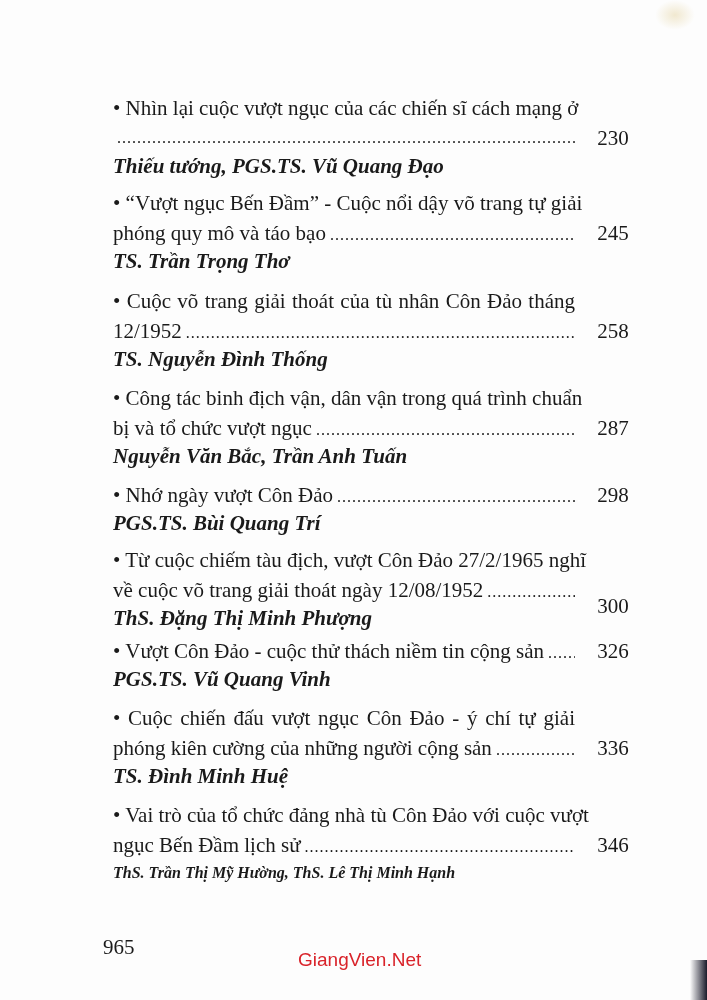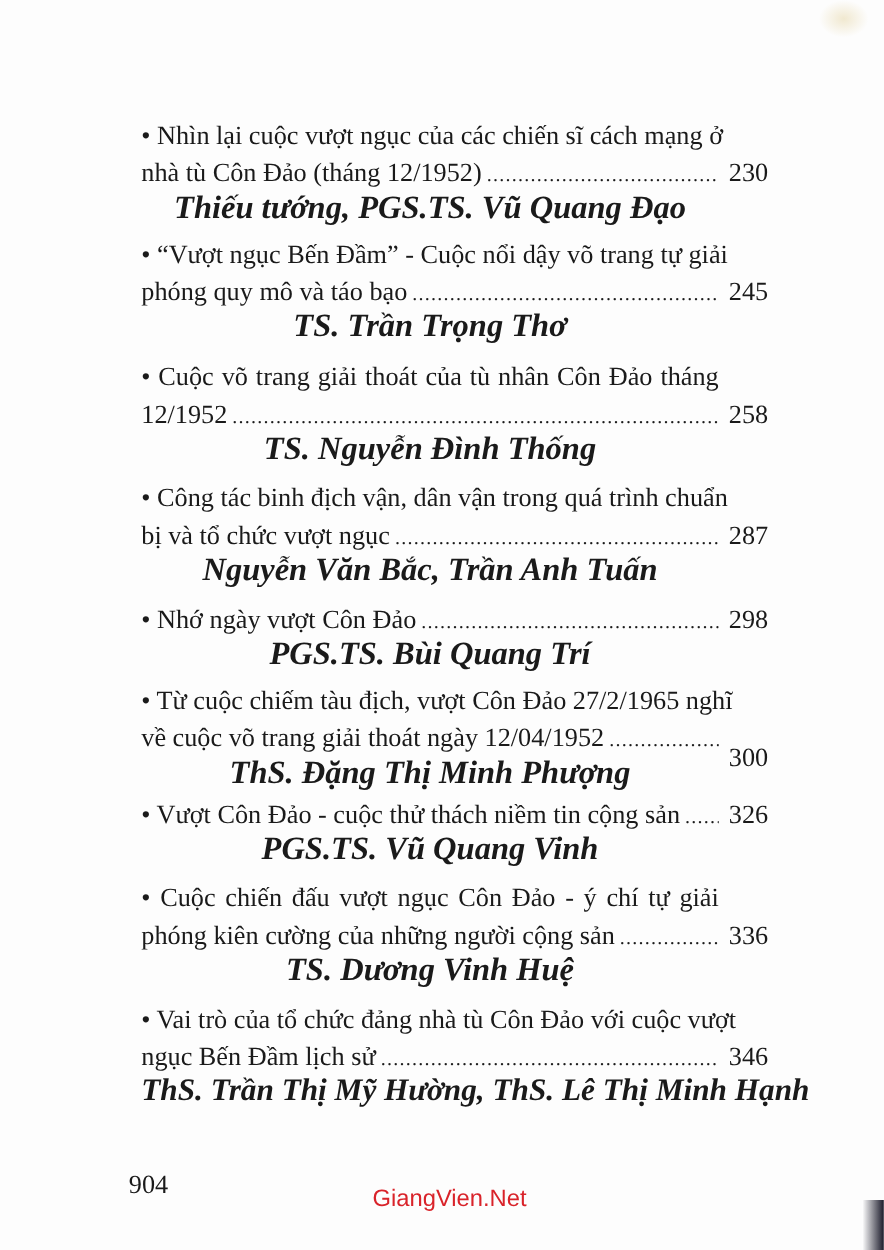--- a/index.html
+++ b/index.html
@@ -62,35 +62,35 @@
       white-space: nowrap;
       letter-spacing: 1px;
       margin-left: 4px;
       font-size: 16px;
     }
     .pg {
       position: absolute;
       right: 0;
       top: 0;
       width: 60px;
-      text-align: left;
+      text-align: center;
     }
     .author {
       font-style: italic;
       font-weight: bold;
-      font-size: 26px;
+      font-size: 21px;
       line-height: 26px;
-      text-align: center;
+      text-align: left;
       width: 462px;
       white-space: nowrap;
     }
     .author.left {
       text-align: left;
       padding-left: 0;
-      font-size: 25px;
+      font-size: 16px;
     }
     .folio {
       position: absolute;
       left: 103px;
       top: 935px;
       font-size: 21px;
     }
     .watermark {
       position: absolute;
       left: 298px;
@@ -103,21 +103,20 @@
 </head>
 <body>
 
 <div class="page">
   <div class="stain"></div>
   <div class="edge-shadow"></div>
 
   <div class="entry" style="top:93px;">
     <div class="line justify">• Nhìn lại cuộc vượt ngục của các chiến sĩ cách mạng ở</div>
     <div class="line lead">
-      <span class="txt">nhà tù Côn Đảo (tháng 12/1952)</span>
       <span class="dots">..................................................................................................................</span>
       <span class="pg" style="right:-68px;">230</span>
     </div>
     <div class="author">Thiếu tướng, PGS.TS. Vũ Quang Đạo</div>
   </div>
 
   <div class="entry" style="top:188px;">
     <div class="line justify">• “Vượt ngục Bến Đầm” - Cuộc nổi dậy võ trang tự giải</div>
     <div class="line lead">
       <span class="txt">phóng quy mô và táo bạo</span>
@@ -152,21 +151,21 @@
       <span class="txt">• Nhớ ngày vượt Côn Đảo</span>
       <span class="dots">..................................................................................................................</span>
       <span class="pg" style="right:-68px;">298</span>
     </div>
     <div class="author">PGS.TS. Bùi Quang Trí</div>
   </div>
 
   <div class="entry" style="top:545px;">
     <div class="line justify">• Từ cuộc chiếm tàu địch, vượt Côn Đảo 27/2/1965 nghĩ</div>
     <div class="line lead">
-      <span class="txt">về cuộc võ trang giải thoát ngày 12/04/1952</span>
+      <span class="txt">về cuộc võ trang giải thoát ngày 12/08/1952</span>
       <span class="dots">..................................................................................................................</span>
       <span class="pg" style="right:-68px;margin-top:16px;">300</span>
     </div>
     <div class="author">ThS. Đặng Thị Minh Phượng</div>
   </div>
 
   <div class="entry" style="top:636px;">
     <div class="line lead">
       <span class="txt">• Vượt Côn Đảo - cuộc thử thách niềm tin cộng sản</span>
       <span class="dots">..................................................................................................................</span>
@@ -175,28 +174,28 @@
     <div class="author">PGS.TS. Vũ Quang Vinh</div>
   </div>
 
   <div class="entry" style="top:703px;">
     <div class="line justify">• Cuộc chiến đấu vượt ngục Côn Đảo - ý chí tự giải</div>
     <div class="line lead">
       <span class="txt">phóng kiên cường của những người cộng sản</span>
       <span class="dots">..................................................................................................................</span>
       <span class="pg" style="right:-68px;">336</span>
     </div>
-    <div class="author">TS. Dương Vinh Huệ</div>
+    <div class="author">TS. Đình Minh Huệ</div>
   </div>
 
   <div class="entry" style="top:800px;">
     <div class="line justify">• Vai trò của tổ chức đảng nhà tù Côn Đảo với cuộc vượt</div>
     <div class="line lead">
       <span class="txt">ngục Bến Đầm lịch sử</span>
       <span class="dots">..................................................................................................................</span>
       <span class="pg" style="right:-68px;">346</span>
     </div>
     <div class="author left">ThS. Trần Thị Mỹ Hường, ThS. Lê Thị Minh Hạnh</div>
   </div>
 
-  <div class="folio">904</div>
+  <div class="folio">965</div>
   <div class="watermark">GiangVien.Net</div>
 </div>
 
 </body></html>

